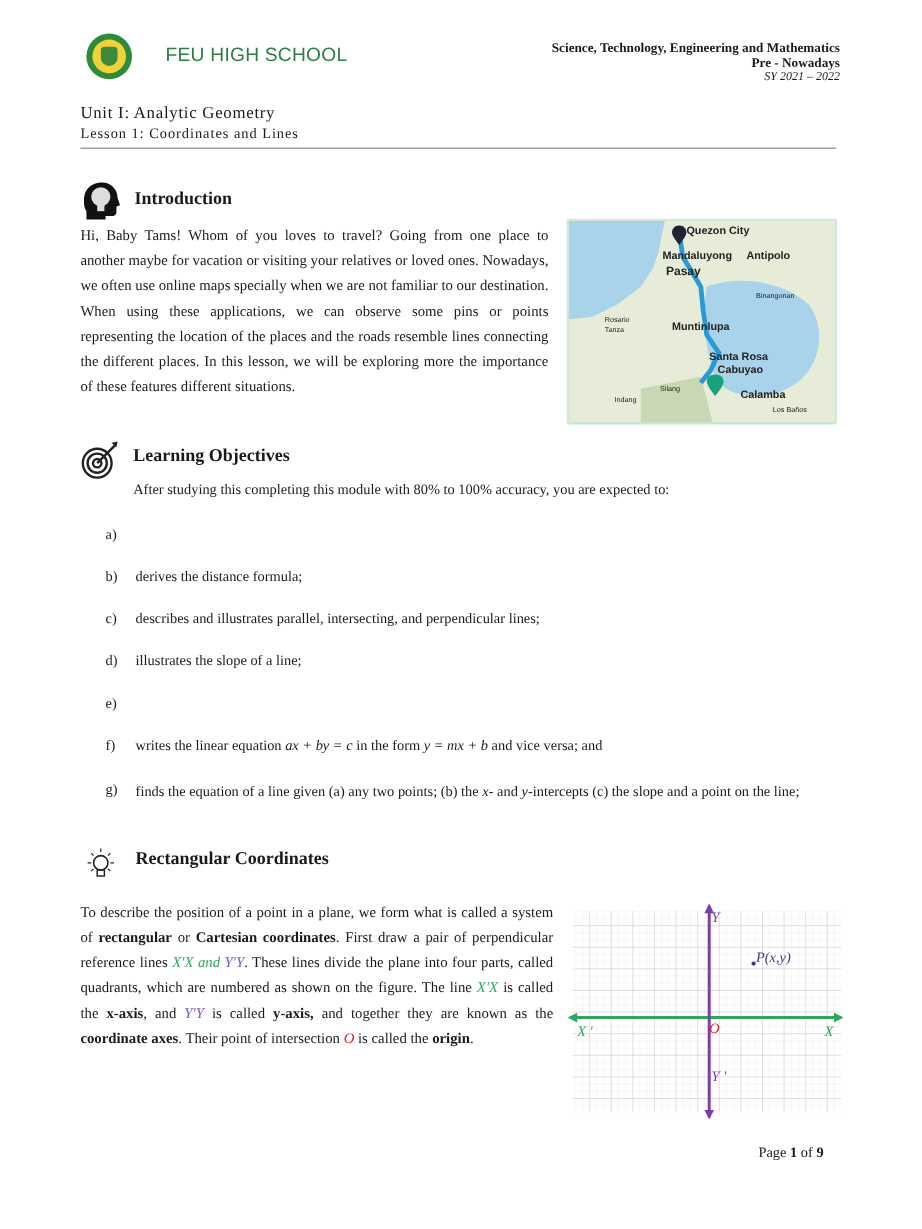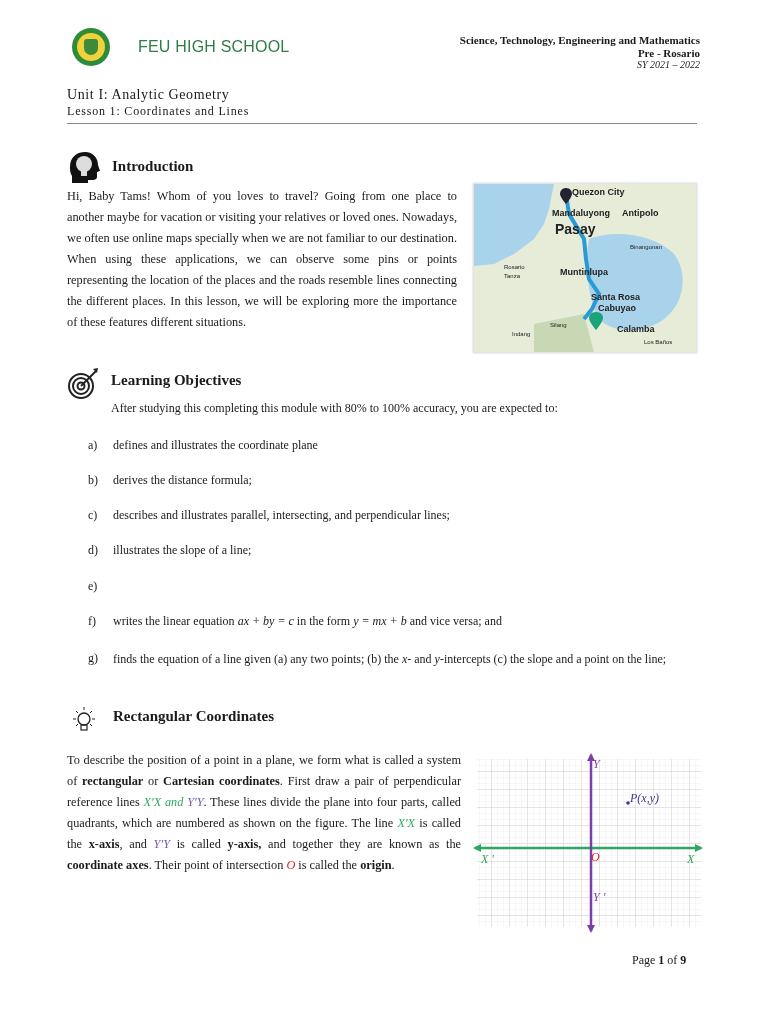--- a/index.html
+++ b/index.html
@@ -33,21 +33,21 @@
 </style>
 </head>
 <body>
 
 <div class="abs logo">
   <div class="seal"></div>
   <span class="logo-text">FEU HIGH SCHOOL</span>
 </div>
 <div class="abs hdr-right">
   <div class="b">Science, Technology, Engineering and Mathematics</div>
-  <div class="b">Pre - Rosario</div>
+  <div class="b">Pre - Nowadays</div>
   <div class="i">SY 2021 – 2022</div>
 </div>
 
 <div class="abs unit">Unit I: Analytic Geometry</div>
 <div class="abs lesson">Lesson 1: Coordinates and Lines</div>
 <div class="abs rule"></div>
 
 <svg class="abs icon" style="left:66px;top:150px" viewBox="0 0 34 34">
   <path d="M4 17 C4 6 12 2 19 2 C27 2 32 8 32 15 L34 21 L31 22 L31 27 C31 29 29 30 27 30 L22 30 L22 33 L6 33 L6 26 C4 23 4 20 4 17Z" fill="#111"></path>
   <circle cx="18" cy="14" r="8" fill="#ddd"></circle>
@@ -64,21 +64,21 @@
     <path d="M0 0 L80 0 L75 25 L70 40 L60 55 L40 70 L20 80 L0 82 Z" fill="#a9d3ea"></path>
     <path d="M115 55 C140 45 180 50 200 70 C215 90 210 120 190 135 C170 150 140 150 125 135 C115 120 110 80 115 55Z" fill="#a9d3ea"></path>
     <path d="M60 140 L110 130 L120 168 L60 168 Z" fill="#c8d8b4"></path>
     <path d="M92 10 L95 30 L110 55 L112 75 L115 95 L125 110 L118 125 L110 135" stroke="#2a9ad6" stroke-width="4" fill="none"></path>
     <path d="M92 4 C88 4 86 7 86 10 C86 13 92 20 92 20 C92 20 98 13 98 10 C98 7 96 4 92 4Z" fill="#223"></path>
     <path d="M122 128 C117 128 115 131 115 134 C115 138 122 146 122 146 C122 146 129 138 129 134 C129 131 127 128 122 128Z" fill="#1aa37a"></path>
   </svg>
   <span class="maplbl" style="left:98px;top:3px;font-size:9px">Quezon City</span>
   <span class="maplbl" style="left:78px;top:24px;font-size:9px">Mandaluyong</span>
   <span class="maplbl" style="left:148px;top:24px;font-size:9px">Antipolo</span>
-  <span class="maplbl" style="left:81px;top:37px;font-size:14px">Pasay</span>
+  <span class="maplbl" style="left:81px;top:37px;font-size:10px">Pasay</span>
   <span class="maplbl" style="left:86px;top:83px;font-size:9px">Muntinlupa</span>
   <span class="maplbl" style="left:117px;top:108px;font-size:9px">Santa Rosa</span>
   <span class="maplbl" style="left:124px;top:119px;font-size:9px">Cabuyao</span>
   <span class="maplbl" style="left:143px;top:140px;font-size:9px">Calamba</span>
   <span class="maplbl" style="left:76px;top:138px;font-size:6px;font-weight:normal">Silang</span>
   <span class="maplbl" style="left:38px;top:147px;font-size:6px;font-weight:normal">Indang</span>
   <span class="maplbl" style="left:30px;top:80px;font-size:6px;font-weight:normal">Rosario</span>
   <span class="maplbl" style="left:30px;top:89px;font-size:6px;font-weight:normal">Tanza</span>
   <span class="maplbl" style="left:156px;top:60px;font-size:6px;font-weight:normal">Binangonan</span>
   <span class="maplbl" style="left:170px;top:155px;font-size:6px;font-weight:normal">Los Baños</span>
@@ -89,21 +89,20 @@
   <circle cx="14" cy="20" r="8" fill="none" stroke="#222" stroke-width="2"></circle>
   <circle cx="14" cy="20" r="3.5" fill="none" stroke="#222" stroke-width="2"></circle>
   <line x1="14" y1="20" x2="29" y2="5" stroke="#222" stroke-width="2"></line>
   <path d="M26 3 L31 2 L30 7 Z" fill="#222"></path>
 </svg>
 <div class="abs sec-h" style="left:111px;top:372px">Learning Objectives</div>
 <div class="abs" style="left:111px;top:401px;font-size:12px">After studying this completing this module with 80% to 100% accuracy, you are expected to:</div>
 
 <div class="abs obj-item" style="top:435px">
     <span class="lbl">a)</span>
-    <span>defines and illustrates the coordinate plane</span>
   </div>
 <div class="abs obj-item" style="top:470px">
     <span class="lbl">b)</span>
     <span>derives the distance formula;</span>
   </div>
 <div class="abs obj-item" style="top:505px">
     <span class="lbl">c)</span>
     <span>describes and illustrates parallel, intersecting, and perpendicular lines;</span>
   </div>
 <div class="abs obj-item" style="top:540px">

